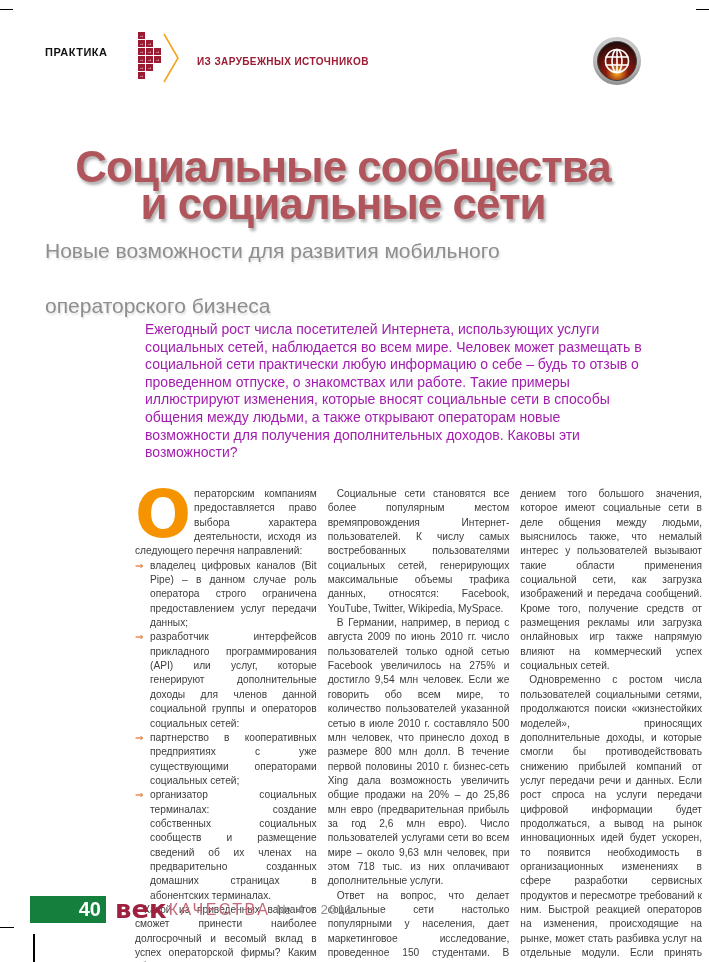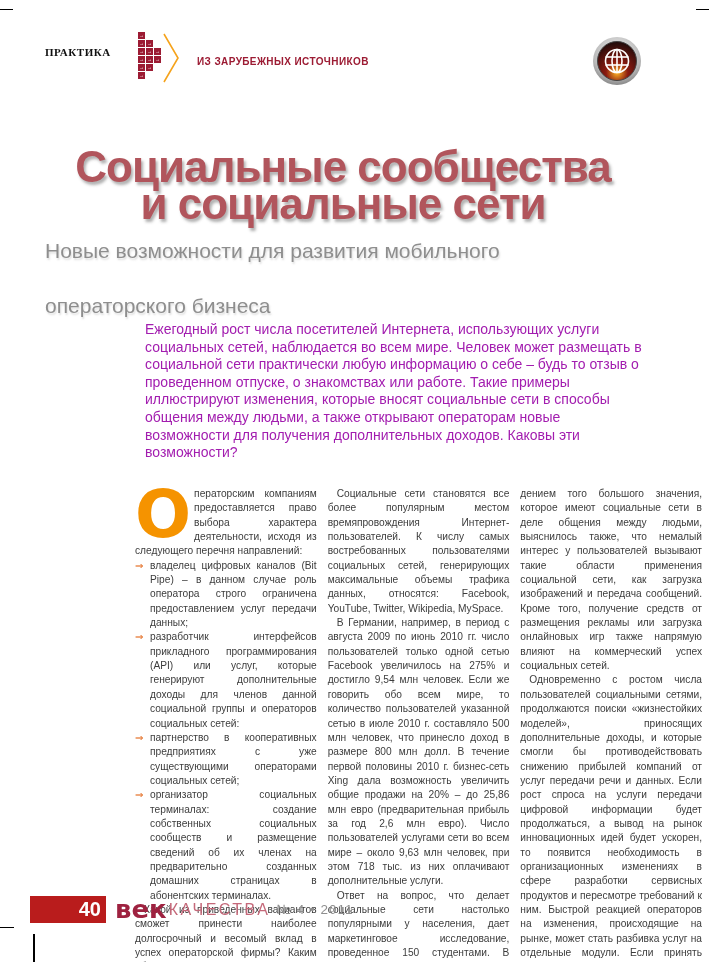--- a/index.html
+++ b/index.html
@@ -9,21 +9,21 @@
   }
   
   .cropmark{position:absolute;background:#000;}
   .cm-tl{left:0;top:9px;width:13px;height:1px;}
   .cm-tr{right:0;top:9px;width:13px;height:1px;}
   .cm-bl-h{left:0;top:927px;width:14px;height:1px;}
   .cm-bl-v{left:33px;top:934px;width:2px;height:28px;}
   
   .practice-label{
     position:absolute;left:45px;top:46px;font-size:11px;font-weight:bold;
-    color:#111;letter-spacing:.5px;font-family:Liberation Serif, serif;
+    color:#111;letter-spacing:.5px;
   }
   .rubric-icon{position:absolute;left:138px;top:32px;width:60px;height:54px;}
   .sq-row{display:flex;gap:1px;margin-bottom:1px;}
   .sq{width:7px;height:7px;background:#9c1b33;color:#fff;font-size:5px;
       line-height:7px;text-align:center;overflow:hidden;}
   .chevron-svg{position:absolute;left:24px;top:0;}
   .rubric-label{
     position:absolute;left:197px;top:56px;font-size:10px;font-weight:bold;
     color:#9c1b33;letter-spacing:.4px;
   }
@@ -63,21 +63,21 @@
   .bullet .marker{
     position:absolute;left:0;top:0;color:#e05a06;font-size:10px;
     font-family:"DejaVu Sans",sans-serif;
   }
   
   .footer{
     position:absolute;left:30px;top:896px;height:27px;display:flex;
     align-items:center;
   }
   .page-num-box{
-    width:76px;height:27px;background:#b91c1c;color:#fff;font-size:20px;
+    width:76px;height:27px;background:#15803d;color:#fff;font-size:20px;
     font-weight:bold;text-align:right;line-height:27px;
     padding-right:5px;box-sizing:border-box;
   }
   .vek-logo{
     margin-left:9px;color:#9e2240;font-weight:bold;font-size:26px;
     font-family:"DejaVu Sans",sans-serif;letter-spacing:0;
     transform:scaleY(.92);
   }
   .kachestva{
     margin-left:2px;color:#c5697a;font-size:16px;letter-spacing:2.5px;

